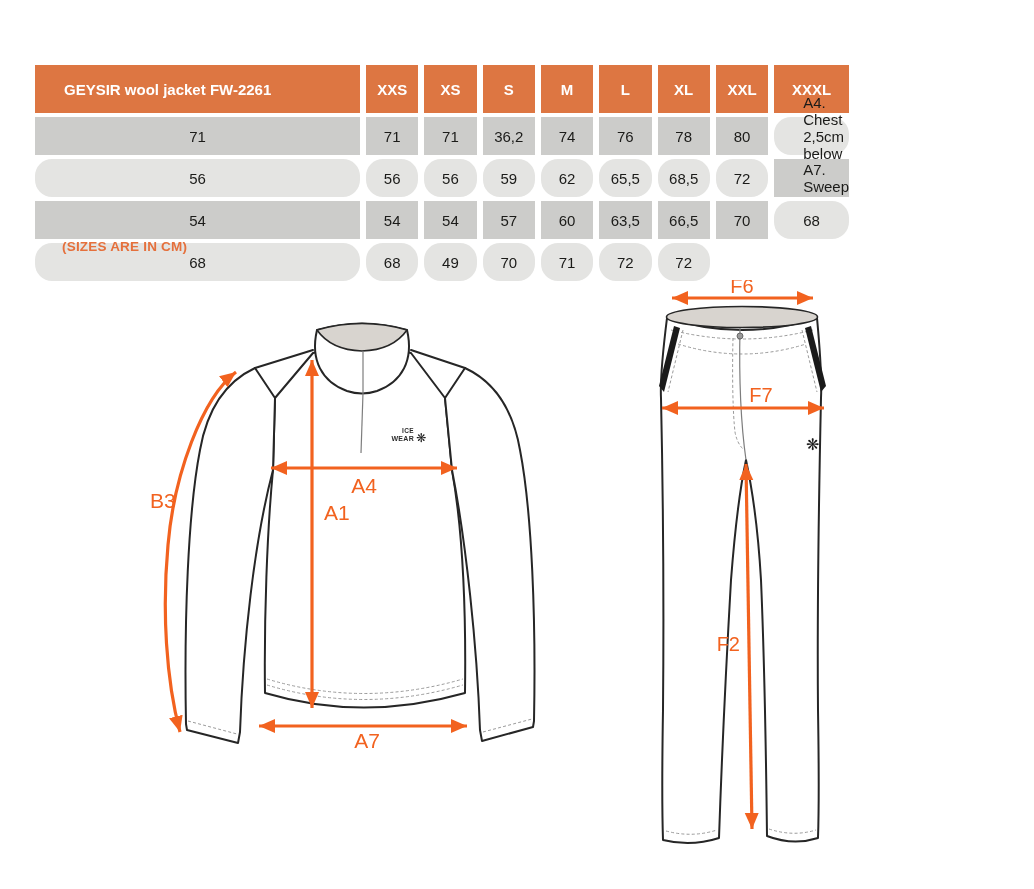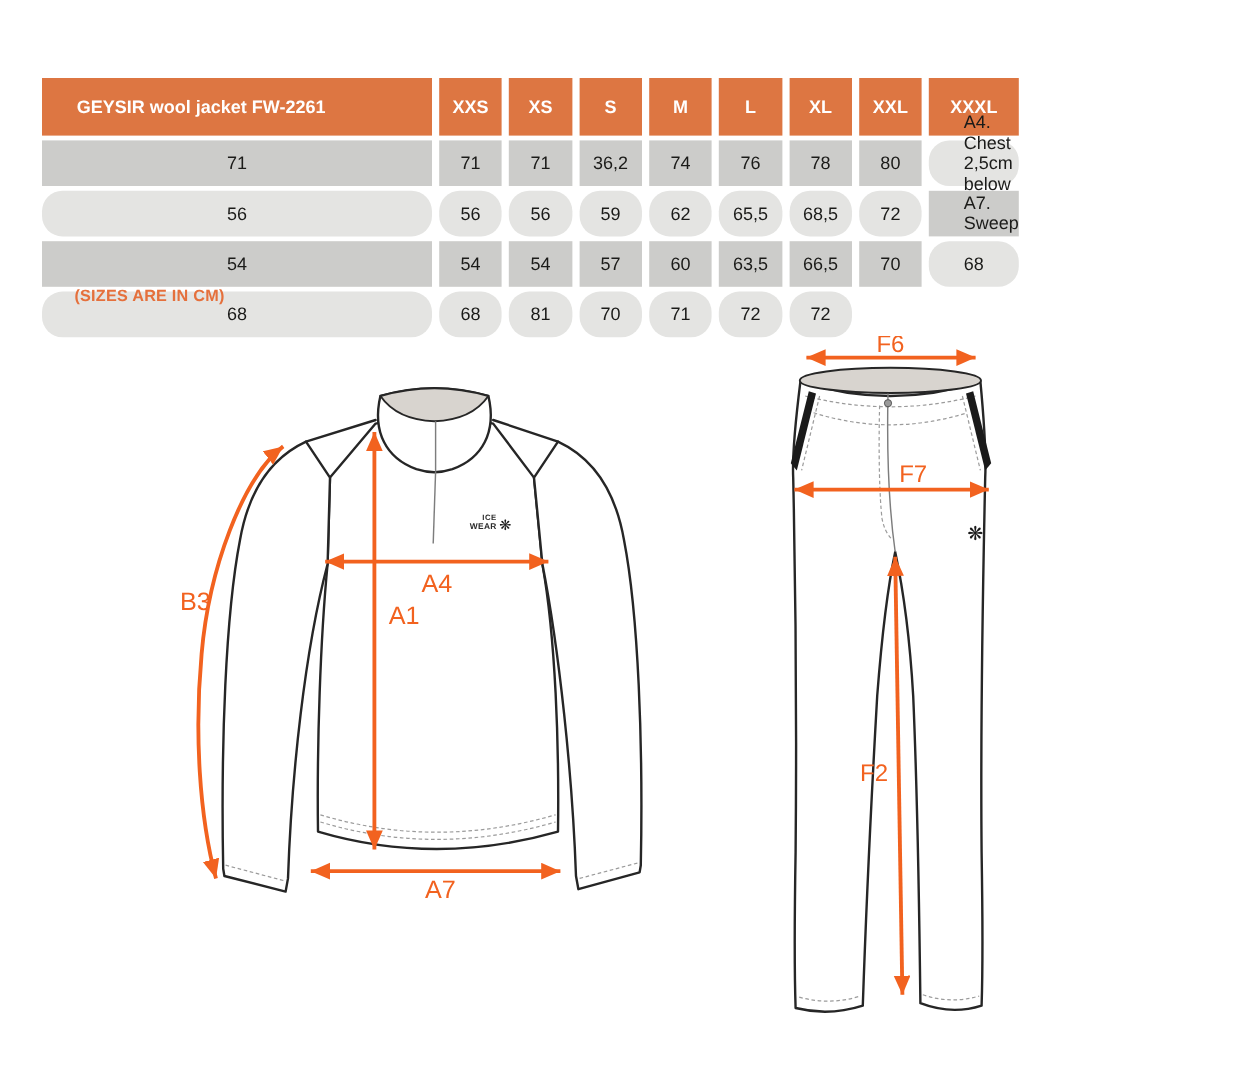--- a/index.html
+++ b/index.html
@@ -89,21 +89,21 @@
   <div class="cell r0">54</div>
   <div class="cell r0">57</div>
   <div class="cell r0">60</div>
   <div class="cell r0">63,5</div>
   <div class="cell r0">66,5</div>
   <div class="cell r0">70</div>
 
   <div class="cell r1">68</div>
   <div class="cell r1">68</div>
   <div class="cell r1">68</div>
-  <div class="cell r1">81</div>
+  <div class="cell r1">49</div>
   <div class="cell r1">70</div>
   <div class="cell r1">71</div>
   <div class="cell r1">72</div>
   <div class="cell r1">72</div>
 </div>
 
 <div class="note">(SIZES ARE IN CM)</div>
 
 <svg width="450" height="500" viewBox="0 0 450 500" style="left:130px;top:280px;">
   <defs>

